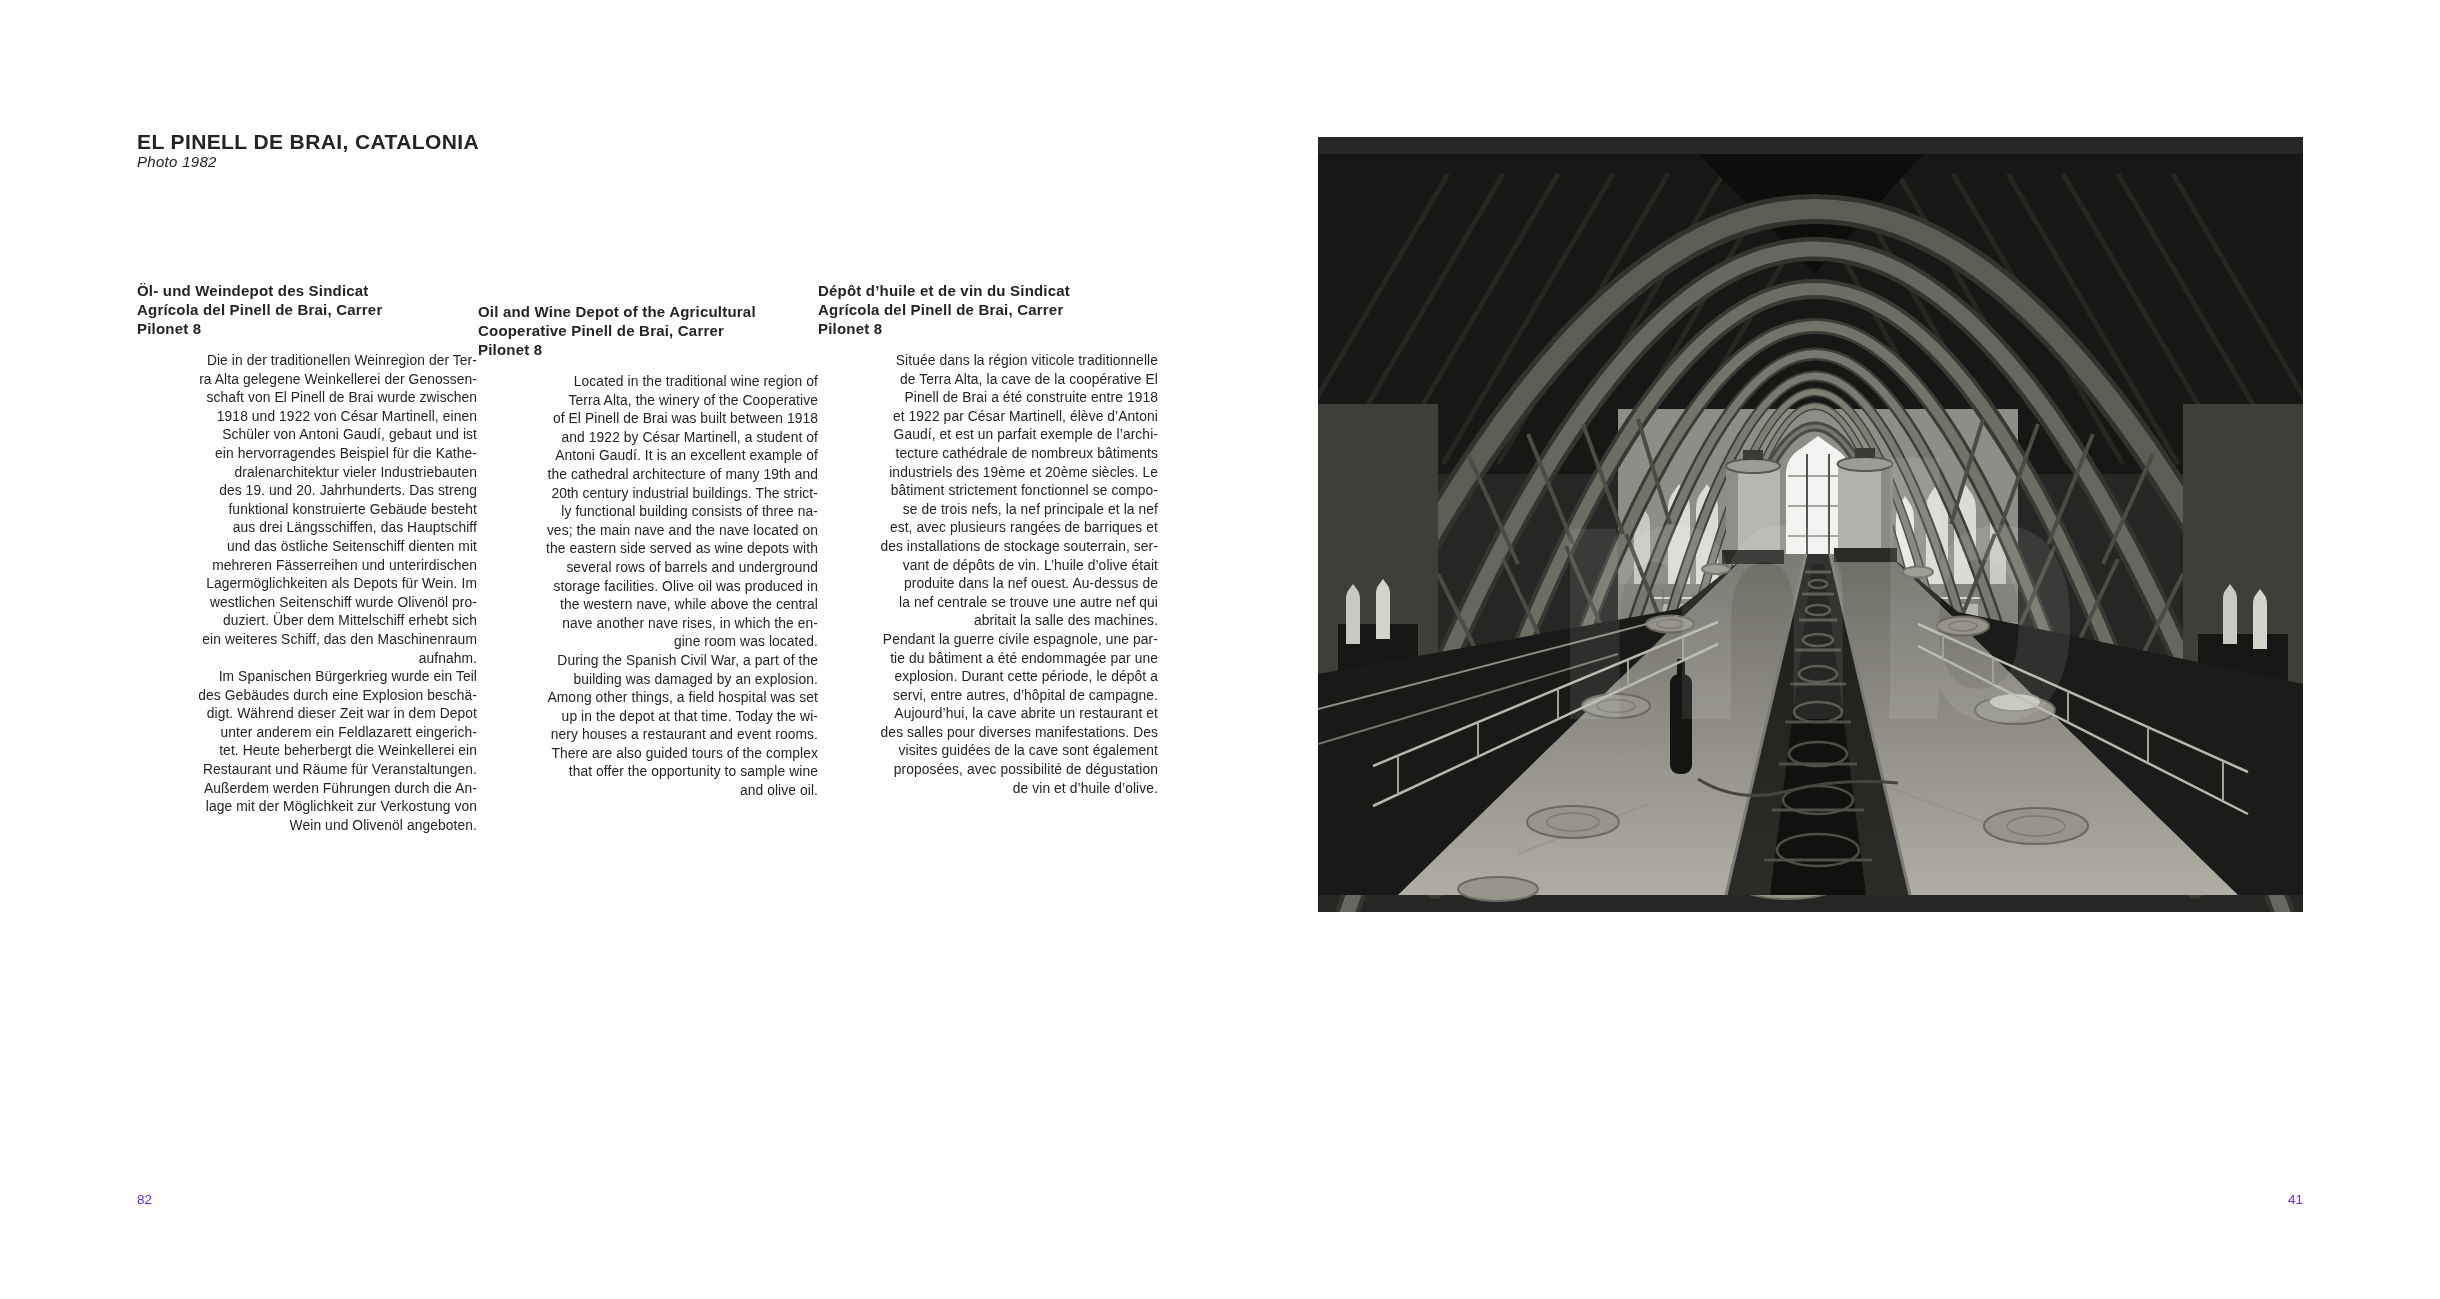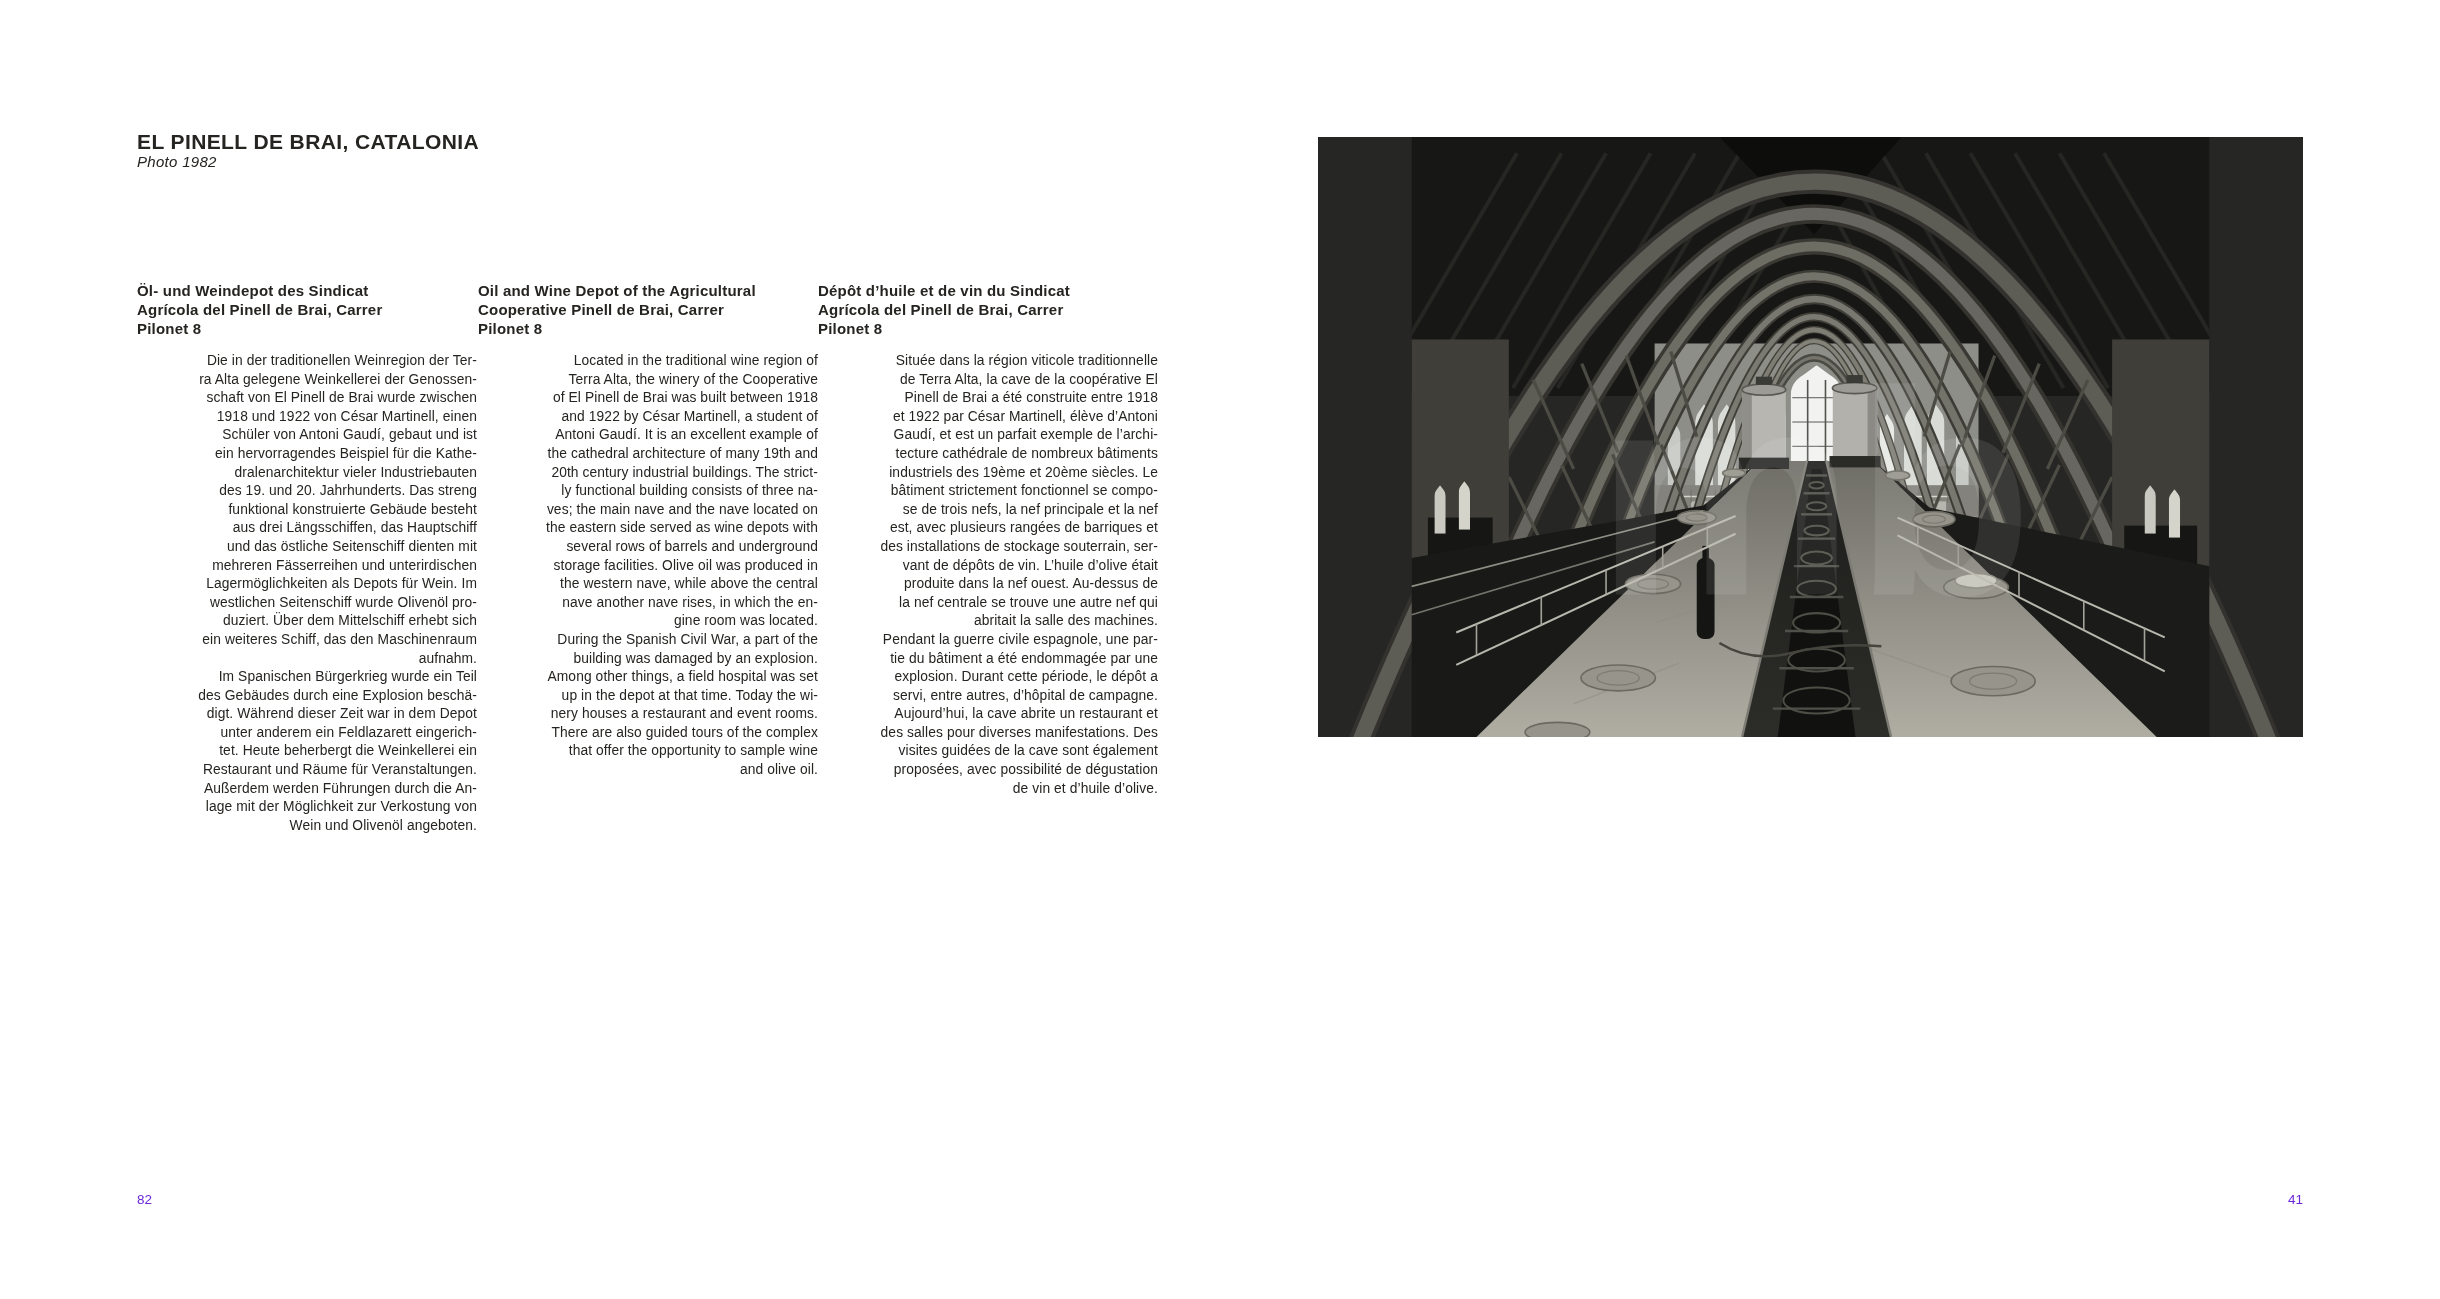--- a/index.html
+++ b/index.html
@@ -3,25 +3,25 @@
 <meta charset="utf-8">
 <style>
   html,body{margin:0;padding:0;background:#ffffff;}
   body{width:2440px;height:1299px;position:relative;overflow:hidden;
        font-family:"Liberation Sans",sans-serif;color:#262421;}
   .page-title{position:absolute;left:137px;top:130px;font-size:21px;font-weight:bold;
               letter-spacing:.4px;white-space:pre-line;}
   .photo-caption{position:absolute;left:137px;top:153px;font-size:15px;font-style:italic;
                  letter-spacing:.3px;}
   .col{position:absolute;top:281px;width:340px;}
-  .col-de{left:137px;} .col-en{left:478px;} .col-fr{left:818px;}
+  .col-de{left:137px;} .col-en{left:478px;margin-top:21px;} .col-fr{left:818px;}
   .col h3{margin:0 0 14px 0;font-size:15px;line-height:19px;font-weight:bold;
           white-space:pre-line;letter-spacing:.2px;}
   .col .body{font-size:13.8px;line-height:18.6px;white-space:pre-line;letter-spacing:.1px;text-align:right;}
-  .photo{position:absolute;left:1318px;top:137px;width:985px;height:600px;background:#262624;}
+  .photo{position:absolute;left:1318px;top:137px;width:985px;height:775px;background:#262624;}
   .photo svg{display:block;width:100%;height:100%;}
   .page-num{position:absolute;top:1192px;font-size:13.5px;color:#6d28d9;}
   .pn-left{left:137px;} .pn-right{right:137px;}
 </style>
 </head>
 <body>
 
 <div class="page-title">EL PINELL DE BRAI, CATALONIA</div>
 <div class="photo-caption">Photo 1982</div>
 

